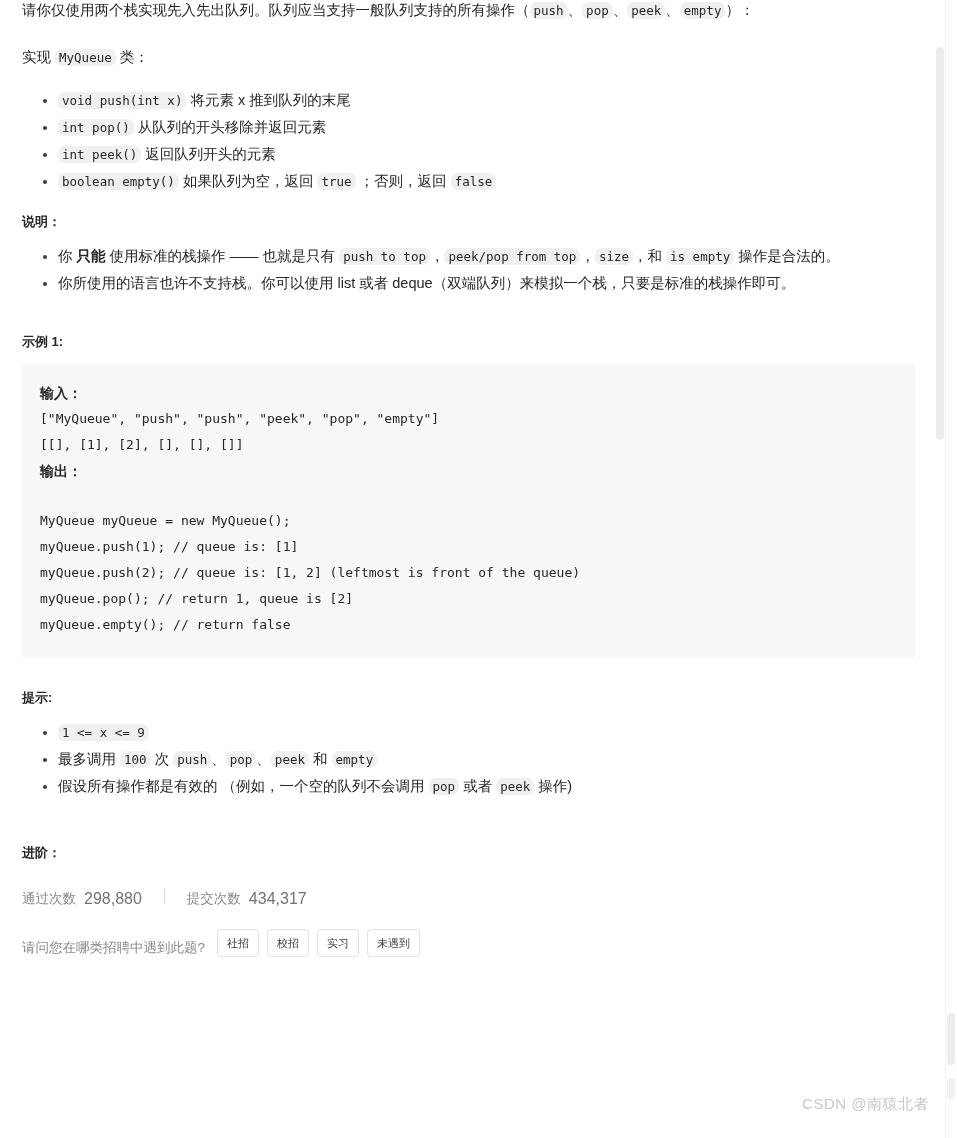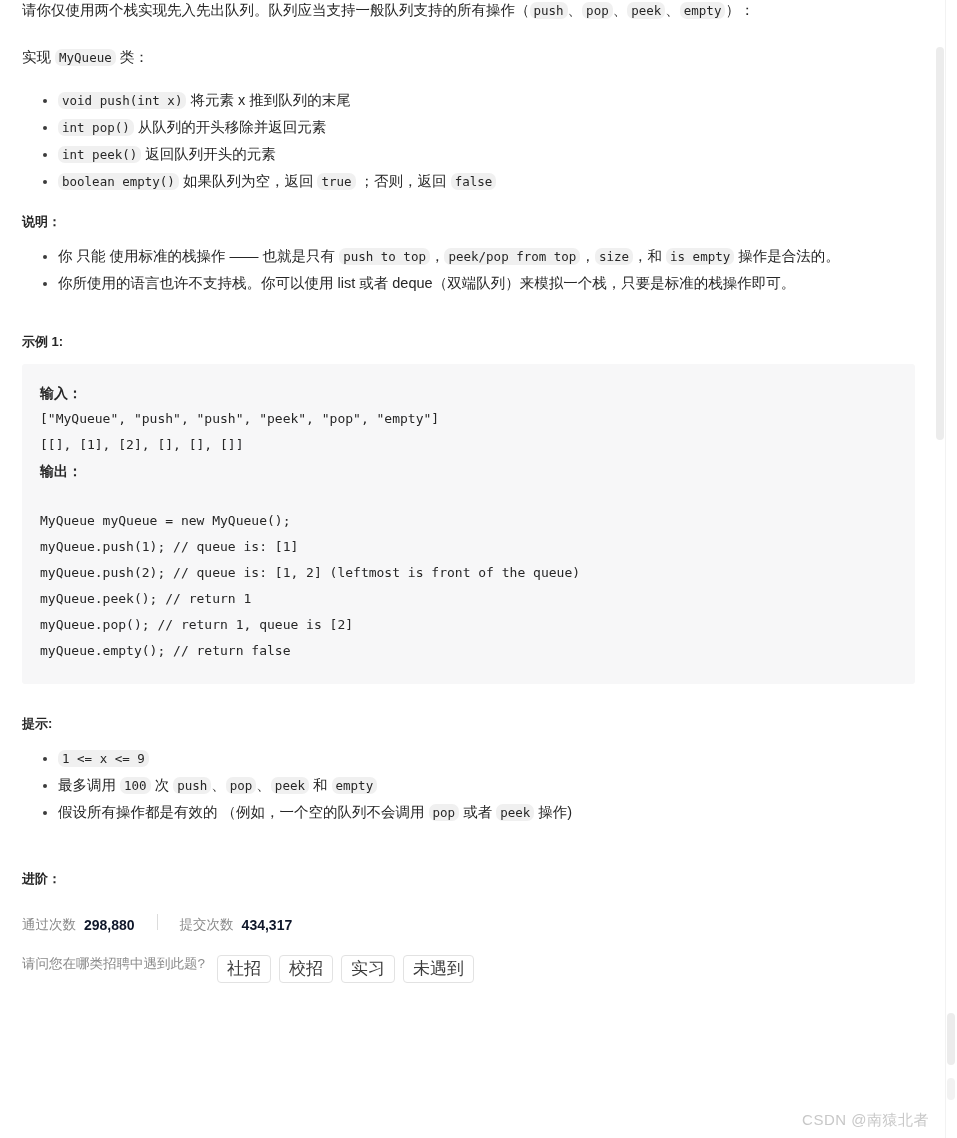--- a/index.html
+++ b/index.html
@@ -72,21 +72,21 @@
     font-family: "DejaVu Sans Mono", "Liberation Mono", monospace;
     background: #f0f0f0;
     border-radius: 7px;
     padding: 1px 4px;
     font-size: 12.5px;
     color: #262626;
     white-space: nowrap;
   }
 
   strong.em {
-    font-weight: normal;
+    font-weight: bold;
     color: #262626;
   }
 
   
   .example-box {
     background: #f7f7f8;
     border-radius: 3px;
     padding: 16px 18px 20px 18px;
     margin: 10px 0 26px 0;
   }
@@ -110,71 +110,71 @@
 
   
   .stats-row {
     display: flex;
     align-items: center;
     margin: 18px 0 0 0;
     padding: 0 0 0 22px;
     font-size: 13.5px;
     height: 26px;
   }
-  .stats-item { display: flex; align-items: center; margin-top: 6px; }
+  .stats-item { display: flex; align-items: flex-end; margin-top: 6px; }
   .stats-label {
     color: #8a8a8a;
     font-size: 13.5px;
     margin-right: 8px;
   }
   .stats-value {
-    color: #0f172a;
-    font-weight: bold;
-    font-size: 14px;
+    color: #737373;
+    font-weight: normal;
+    font-size: 16px;
   }
   .stats-div {
     width: 1px;
     height: 16px;
     background: #dcdcdc;
     margin: 0 22px;
     align-self: center;
   }
 
   
   .poll-row {
     display: flex;
-    align-items: flex-start;
+    align-items: flex-end;
     padding: 0 0 0 22px;
     margin-top: 20px;
     height: 28px;
   }
   .poll-q {
     color: #8a8a8a;
     font-size: 13.5px;
     margin-right: 12px;
   }
   .poll-btn {
     display: inline-block;
     border: 1px solid #e2e2e2;
     border-radius: 4px;
     background: #ffffff;
     color: #3c3c3c;
-    font-size: 17px;
+    font-size: 11px;
     padding: 4px 9px;
     margin-right: 8px;
     line-height: 18px;
     cursor: pointer;
     font-family: "Liberation Sans", sans-serif;
   }
 
   
   .watermark {
     position: absolute;
     right: 28px;
-    bottom: 8px;
+    bottom: 24px;
     color: #c8c8c8;
     font-size: 15px;
     letter-spacing: 0.5px;
     font-family: "Liberation Sans", sans-serif;
     white-space: nowrap;
   }
 
   
   .vscroll-track {
     position: absolute;
@@ -241,21 +241,20 @@
     <h4 class="section-title" style="margin-top:34px;">示例 1:</h4>
     <div class="example-box">
       <div class="lbl">输入：</div>
       <div class="ln">["MyQueue", "push", "push", "peek", "pop", "empty"]</div>
       <div class="ln">[[], [1], [2], [], [], []]</div>
       <div class="lbl">输出：</div>
       <div class="spacer"></div>
       <div class="ln">MyQueue myQueue = new MyQueue();</div>
       <div class="ln">myQueue.push(1); // queue is: [1]</div>
       <div class="ln">myQueue.push(2); // queue is: [1, 2] (leftmost is front of the queue)</div>
-      <div class="ln">myQueue.peek(); // return 1</div>
       <div class="ln">myQueue.pop(); // return 1, queue is [2]</div>
       <div class="ln">myQueue.empty(); // return false</div>
     </div>
 
     <h4 class="section-title" style="margin-top:28px;">提示:</h4>
     <ul class="bullets">
       <li><code class="ic">1 &lt;= x &lt;= 9</code></li>
       <li><span>最多调用 </span><code class="ic">100</code><span> 次 </span><code class="ic">push</code><span>、</span><code class="ic">pop</code><span>、</span><code class="ic">peek</code><span> 和 </span><code class="ic">empty</code></li>
       <li><span>假设所有操作都是有效的 （例如，一个空的队列不会调用 </span><code class="ic">pop</code><span> 或者 </span><code class="ic">peek</code><span> 操作)</span></li>
     </ul>

